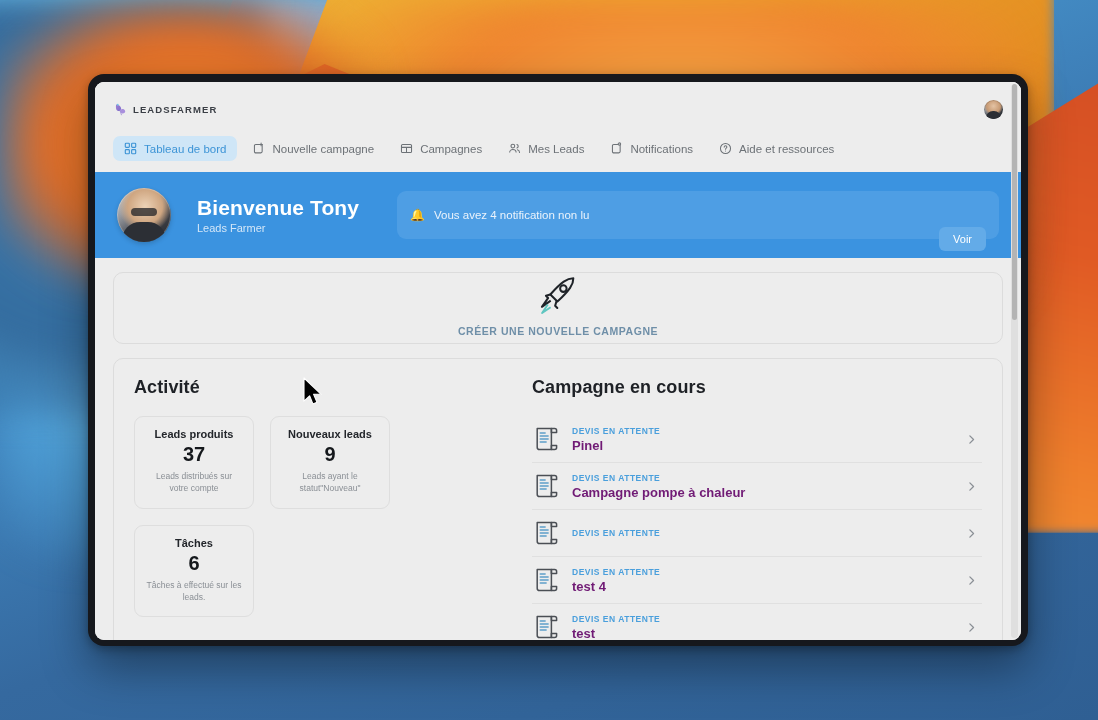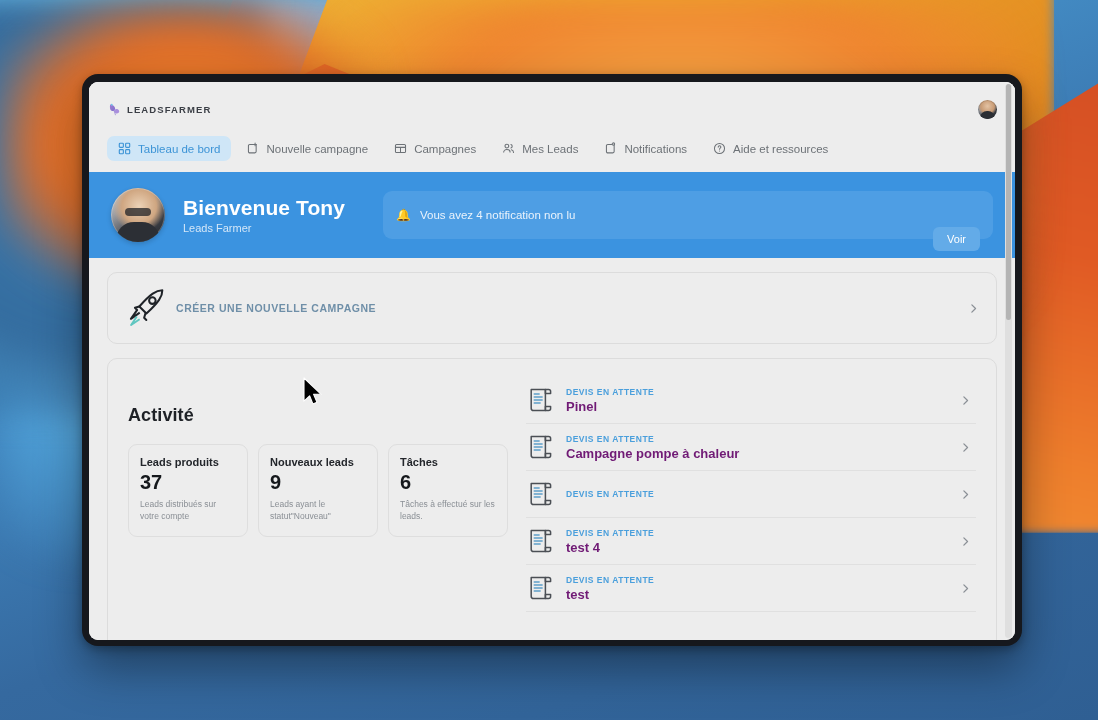--- a/index.html
+++ b/index.html
@@ -67,21 +67,21 @@
   }
   .wp-b9 {
     bottom: -4%; right: -6%; width: 34%; height: 40%;
     background: radial-gradient(ellipse at 50% 50%, #ef8a30 0%, #e06b26 55%, rgba(215,95,35,0) 84%);
     filter: blur(18px);
   }
 
   
   #device {
     position: absolute;
-    left: 82px; top: 74px;
+    left: 88px; top: 74px;
     width: 940px; height: 572px;
     background: #16181d;
     border-radius: 16px;
     padding: 8px 7px 6px 7px;
     box-shadow: 0 22px 46px rgba(0,0,0,.38), 0 3px 10px rgba(0,0,0,.3);
   }
   #screen {
     position: relative;
     width: 100%; height: 100%;
     background: #ededed;
@@ -149,21 +149,21 @@
     position: relative; overflow: hidden;
   }
   .hero-avatar::before {
     content:""; position:absolute; left:14px; top:20px; width:26px; height:8px;
     border-radius:4px; background: rgba(25,28,33,.72);
   }
   .hero-avatar::after {
     content:""; position:absolute; left:5px; bottom:0; width:44px; height:20px;
     border-radius: 18px 18px 0 0; background:#2c2f35;
   }
-  .hero-greet { display: flex; flex-direction: column; gap: 2px; min-width: 0; }
+  .hero-greet { display: flex; flex-direction: column; gap: 2px; min-width: 0; margin-left: 8px; }
   .hero-title { font-size: 21px; font-weight: 700; color: #fff; letter-spacing: .1px; }
   .hero-sub { font-size: 11px; color: #d4e7f8; }
   .notif-bar {
     margin-left: 20px; flex: 1;
     background: #4e9ee4;
     border-radius: 9px;
     height: 48px;
     display: flex; align-items: center; gap: 9px;
     padding: 0 13px;
   }
@@ -179,46 +179,47 @@
   .content { padding: 14px 18px 0 18px; }
 
   .cta-card {
     background: #ededed;
     border: 1px solid #dcdcdc;
     border-radius: 10px;
     height: 72px;
     display: flex; align-items: center; gap: 6px;
     padding: 0 16px;
     cursor: pointer;
+    flex-direction: column;
   }
   .rocket { width: 46px; height: 46px; flex: 0 0 46px; }
   .cta-label {
     font-size: 10.5px; font-weight: 700; letter-spacing: .55px;
     color: #6f8fa8; flex: 1;
   }
   .chev { color: #8b9096; }
 
   .panels {
     margin-top: 14px;
     background: #ededed;
     border: 1px solid #dcdcdc;
     border-radius: 10px;
     display: flex;
     padding: 18px 20px 22px 20px;
     gap: 16px;
     min-height: 320px;
   }
-  .panel-left { width: 382px; flex: 0 0 382px; margin-top: 28px; }
+  .panel-left { width: 382px; flex: 0 0 382px; }
   .panel-right { flex: 1; }
   .panel-title {
     font-size: 18px; font-weight: 700; color: #1e2126;
     margin-bottom: 18px; letter-spacing: .1px;
   }
 
-  .stat-grid { display: flex; flex-wrap: wrap; gap: 10px; }
+  .stat-grid { display: flex; flex-wrap: wrap; gap: 16px; text-align: center; }
   .stat-card {
     width: 120px;
     border: 1px solid #dedede;
     border-radius: 9px;
     padding: 11px 11px 13px 11px;
     background: #ededed;
   }
   .stat-name {
     font-size: 11px; font-weight: 700; color: #23262b;
     white-space: nowrap; overflow: hidden; text-overflow: ellipsis;
@@ -391,20 +392,21 @@
                 </div>
                 <div class="stat-card">
                   <div class="stat-name">Tâches</div>
                   <div class="stat-value">6</div>
                   <div class="stat-desc">Tâches à effectué sur les leads.</div>
                 </div>
               </div>
             </div>
 
             <div class="panel-right">
+              <div class="panel-title">Campagne en cours</div>
               <div class="camp-list" id="camp-list">
                   <div class="camp-item">
                     <svg class="camp-icon" viewBox="0 0 26 28" fill="none">
                       <path d="M3.2 3.4h14.2v21.2H5.6a2.4 2.4 0 0 1-2.4-2.4z" stroke="#4b4f55" stroke-width="1.5" stroke-linejoin="round"></path>
                       <path d="M17.4 3.4h3.2a2 2 0 0 1 2 2v2.2h-5.2z" stroke="#4b4f55" stroke-width="1.5" stroke-linejoin="round"></path>
                       <path d="M17.4 20.4h5.2v2.2a2 2 0 0 1-2 2h-3.2z" stroke="#4b4f55" stroke-width="1.5" stroke-linejoin="round"></path>
                       <path d="M6.2 8h5M6.2 11h8M6.2 14h8M6.2 17h6" stroke="#5e9fc9" stroke-width="1.3" stroke-linecap="round"></path>
                     </svg>
                     <div class="camp-texts">
                       <div class="camp-status">DEVIS EN ATTENTE</div>

